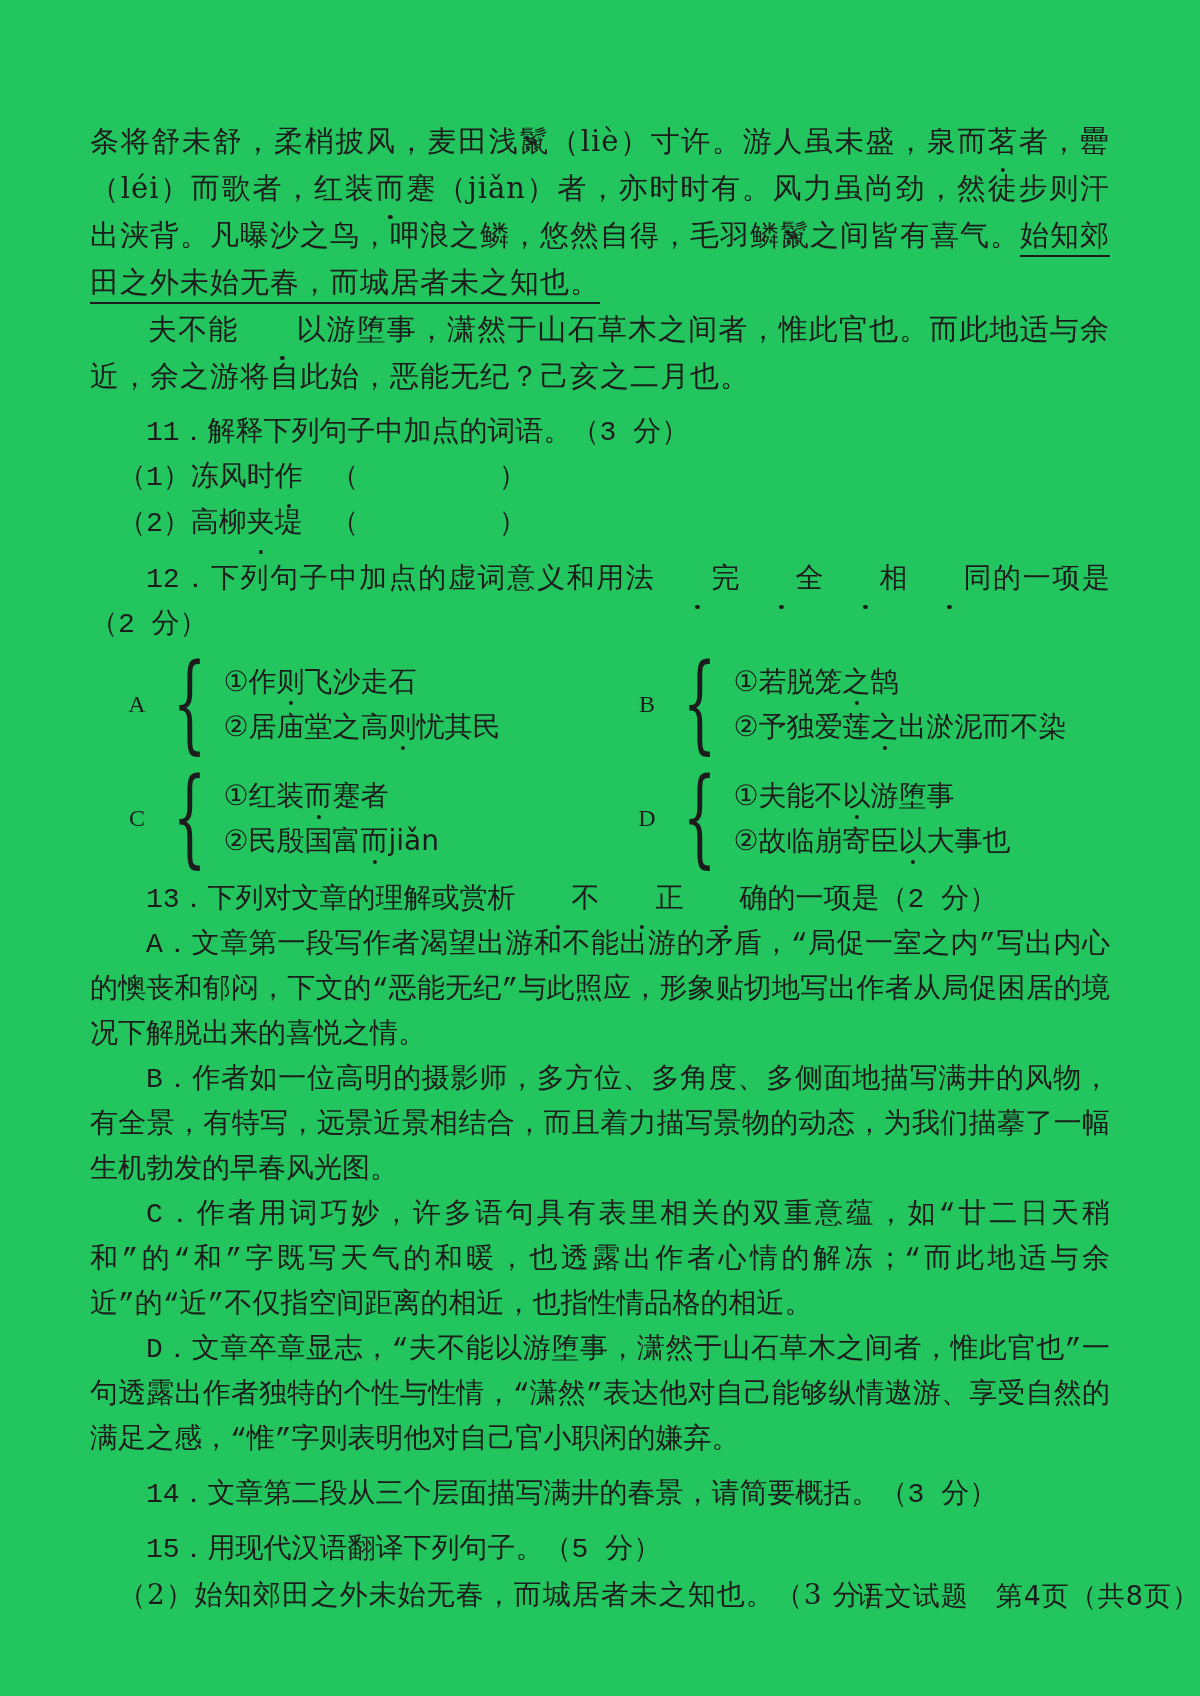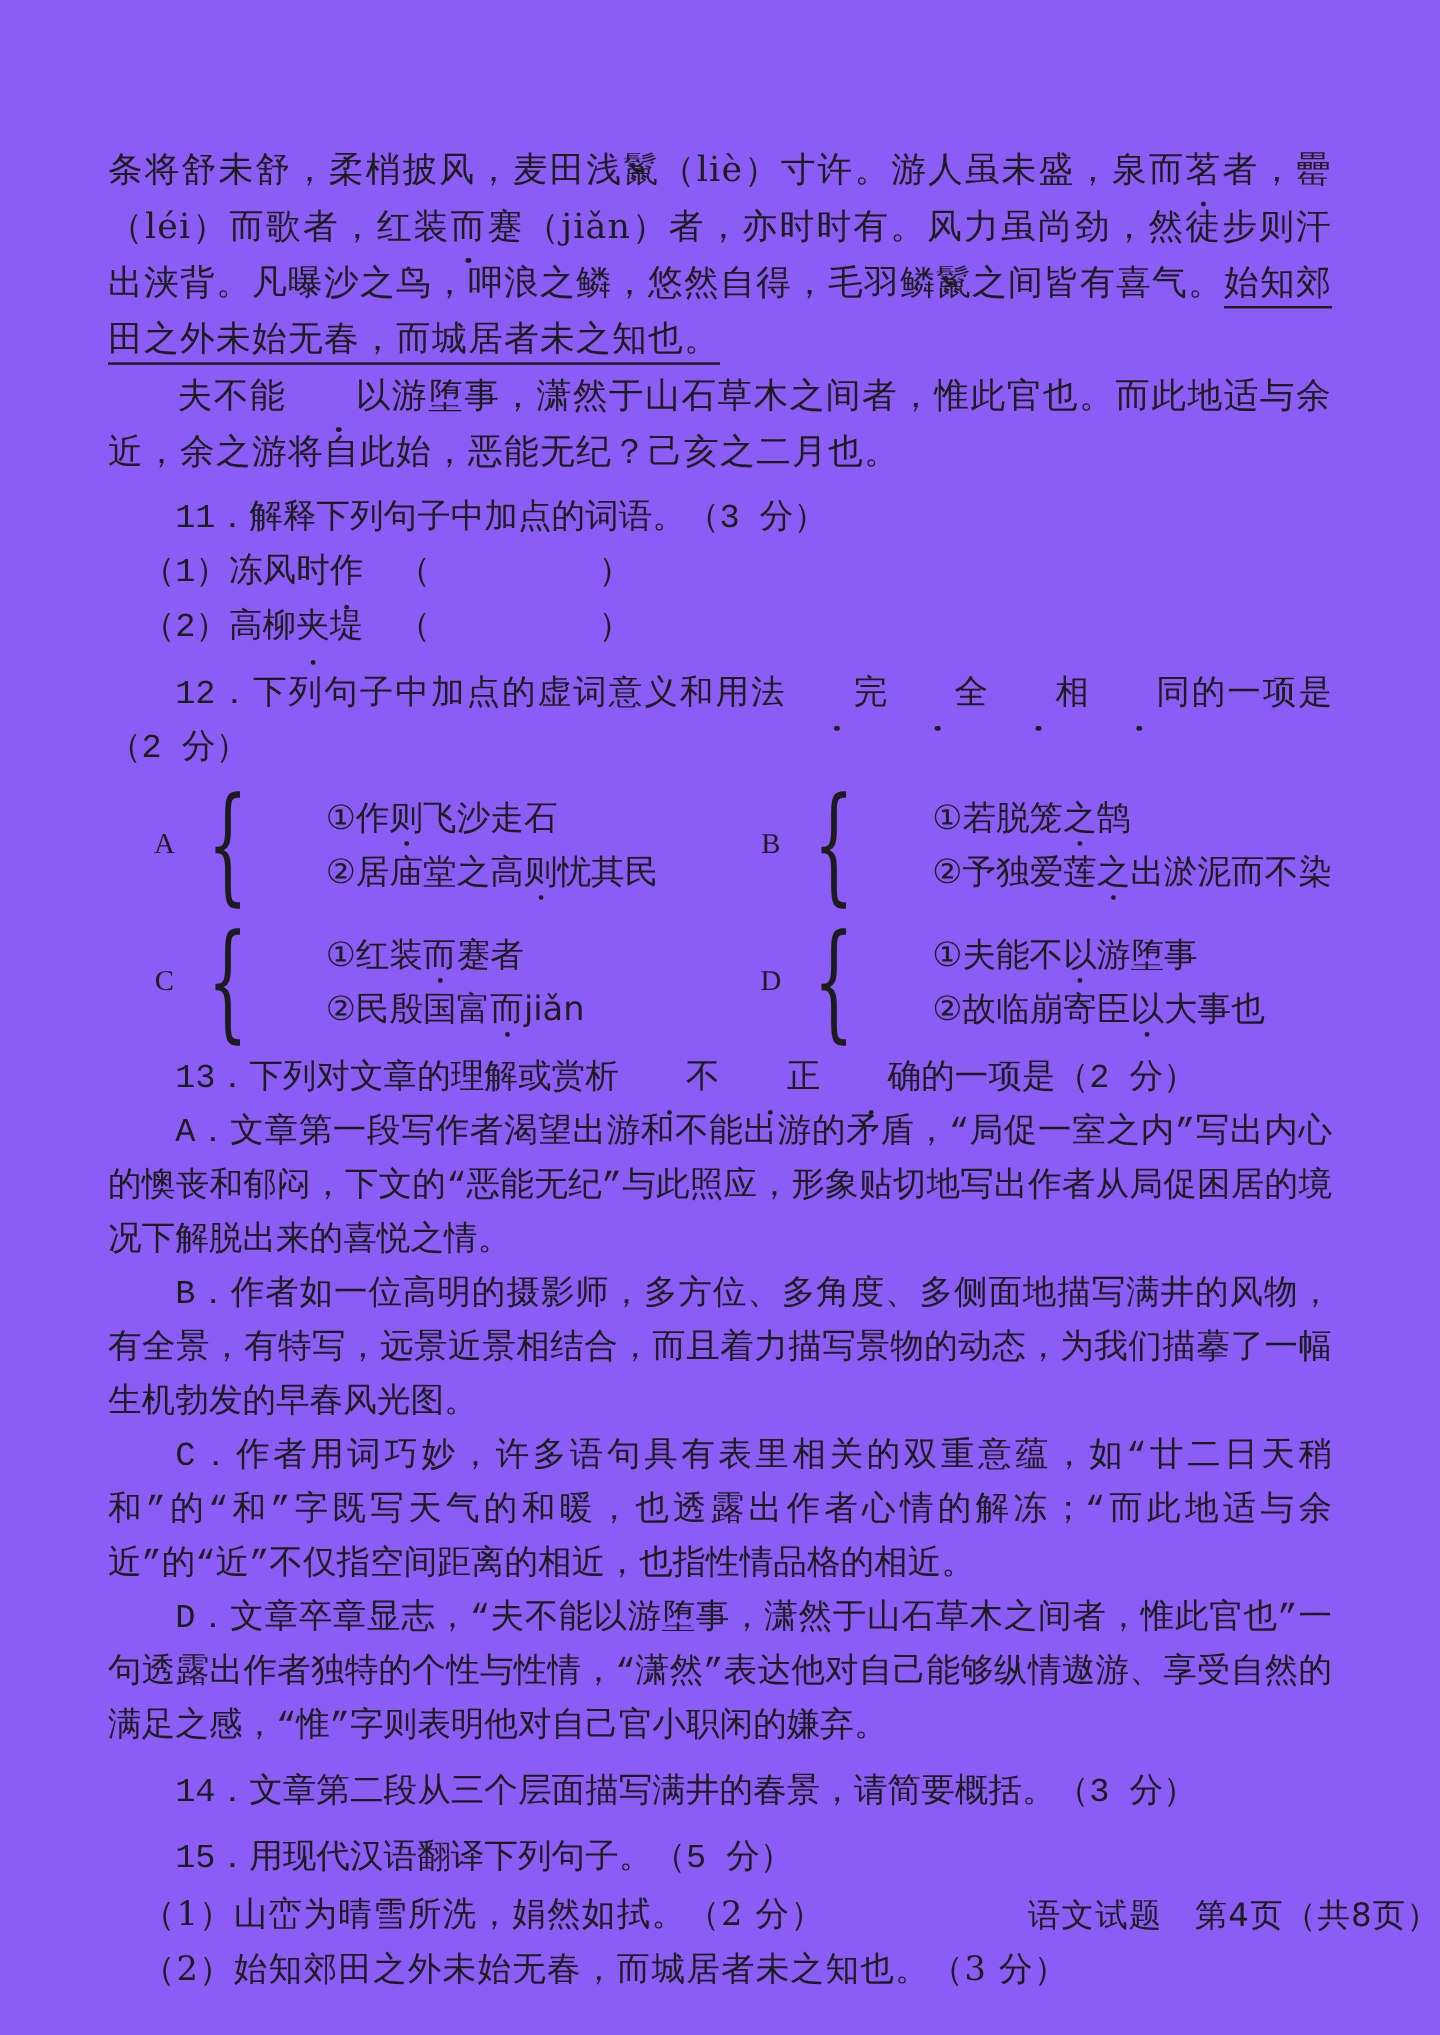--- a/index.html
+++ b/index.html
@@ -7,21 +7,21 @@
   body {
     width: 1200px; height: 1696px;
     position: relative;
     color: #1c1c1c;
     font-family: "DejaVu Sans", sans-serif;
   }
   .page {
     position: relative;
     width: 1200px; height: 1696px;
     padding: 118px 90px 0 90px;
-    background: #8b5cf6;
+    background: #22c55e;
     overflow: hidden;
   }
   .kai { font-family: "DejaVu Serif", serif; }
   .hei { font-family: Liberation Mono, monospace; }
 
   .passage p {
     font-size: 29px;
     line-height: 47px;
     text-align: justify;
     letter-spacing: 1px;
@@ -84,21 +84,20 @@
     transform: scaleX(0.5);
     flex: 0 0 auto;
     margin: 0 0 0 2px;
     user-select: none;
   }
   .pair-lines {
     display: flex;
     flex-direction: column;
     justify-content: center;
     gap: 12px;
-    margin-left: 48px;
   }
   .pair-lines p {
     font-size: 28px;
     line-height: 33px;
     white-space: nowrap;
   }
 
   .opt {
     font-size: 28px;
     line-height: 45px;
@@ -182,21 +181,20 @@
     <p class="opt hei">C．作者用词巧妙，许多语句具有表里相关的双重意蕴，如“廿二日天稍和”的“和”字既写天气的和暖，也透露出作者心情的解冻；“而此地适与余近”的“近”不仅指空间距离的相近，也指性情品格的相近。</p>
     <p class="opt hei">D．文章卒章显志，“夫不能以游堕事，潇然于山石草木之间者，惟此官也”一句透露出作者独特的个性与性情，“潇然”表达他对自己能够纵情遨游、享受自然的满足之感，“惟”字则表明他对自己官小职闲的嫌弃。</p>
   </section>
 
   <section>
     <p class="stem hei">14．文章第二段从三个层面描写满井的春景，请简要概括。（3 分）</p>
   </section>
 
   <section>
     <p class="stem hei">15．用现代汉语翻译下列句子。（5 分）</p>
-    <p class="q-item kai">（1）山峦为晴雪所洗，娟然如拭。（2 分）</p>
     <p class="q-item kai">（2）始知郊田之外未始无春，而城居者未之知也。（3 分）</p>
   </section>
 
   <div class="footer">
     <span>语文试题</span><span class="gap"></span><span>第4页（共8页）</span>
   </div>
 
 </div>
 
 </body></html>

